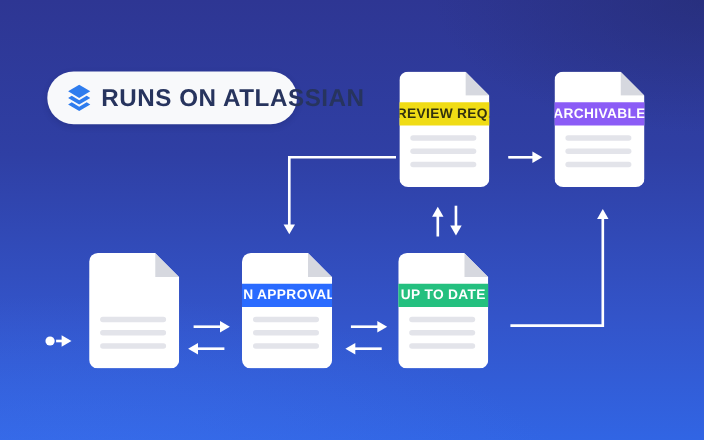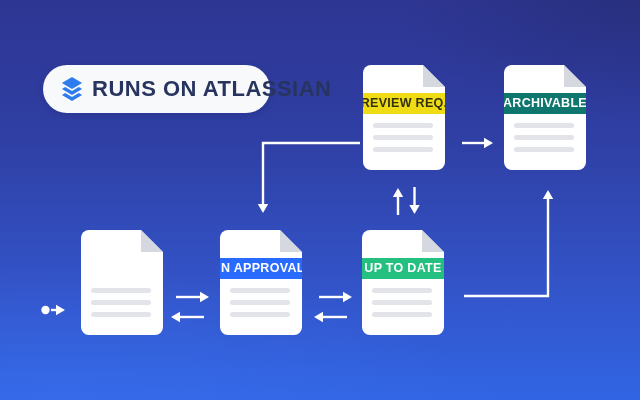--- a/index.html
+++ b/index.html
@@ -101,21 +101,21 @@
   <div class="doc doc-review">
     <span class="fold"></span>
     <span class="tag" style="background-color: rgb(240, 220, 21); color: rgb(50, 50, 14);">REVIEW REQ.</span>
     <span class="tl tl1"></span>
     <span class="tl tl2"></span>
     <span class="tl tl3"></span>
   </div>
 
   <div class="doc doc-archivable">
     <span class="fold"></span>
-    <span class="tag" style="background-color: #0f766e; color: rgb(255, 255, 255);">ARCHIVABLE</span>
+    <span class="tag" style="background-color: #8b5cf6; color: rgb(255, 255, 255);">ARCHIVABLE</span>
     <span class="tl tl1"></span>
     <span class="tl tl2"></span>
     <span class="tl tl3"></span>
   </div>
 
   <svg class="arrows" width="640" height="400" viewBox="0 0 640 400">
     <g>
       <circle cx="45.5" cy="310" r="4.2"></circle>
       <line x1="51" y1="310" x2="57" y2="310"></line>
       <polygon points="56,304.8 65,310 56,315.2"></polygon>

